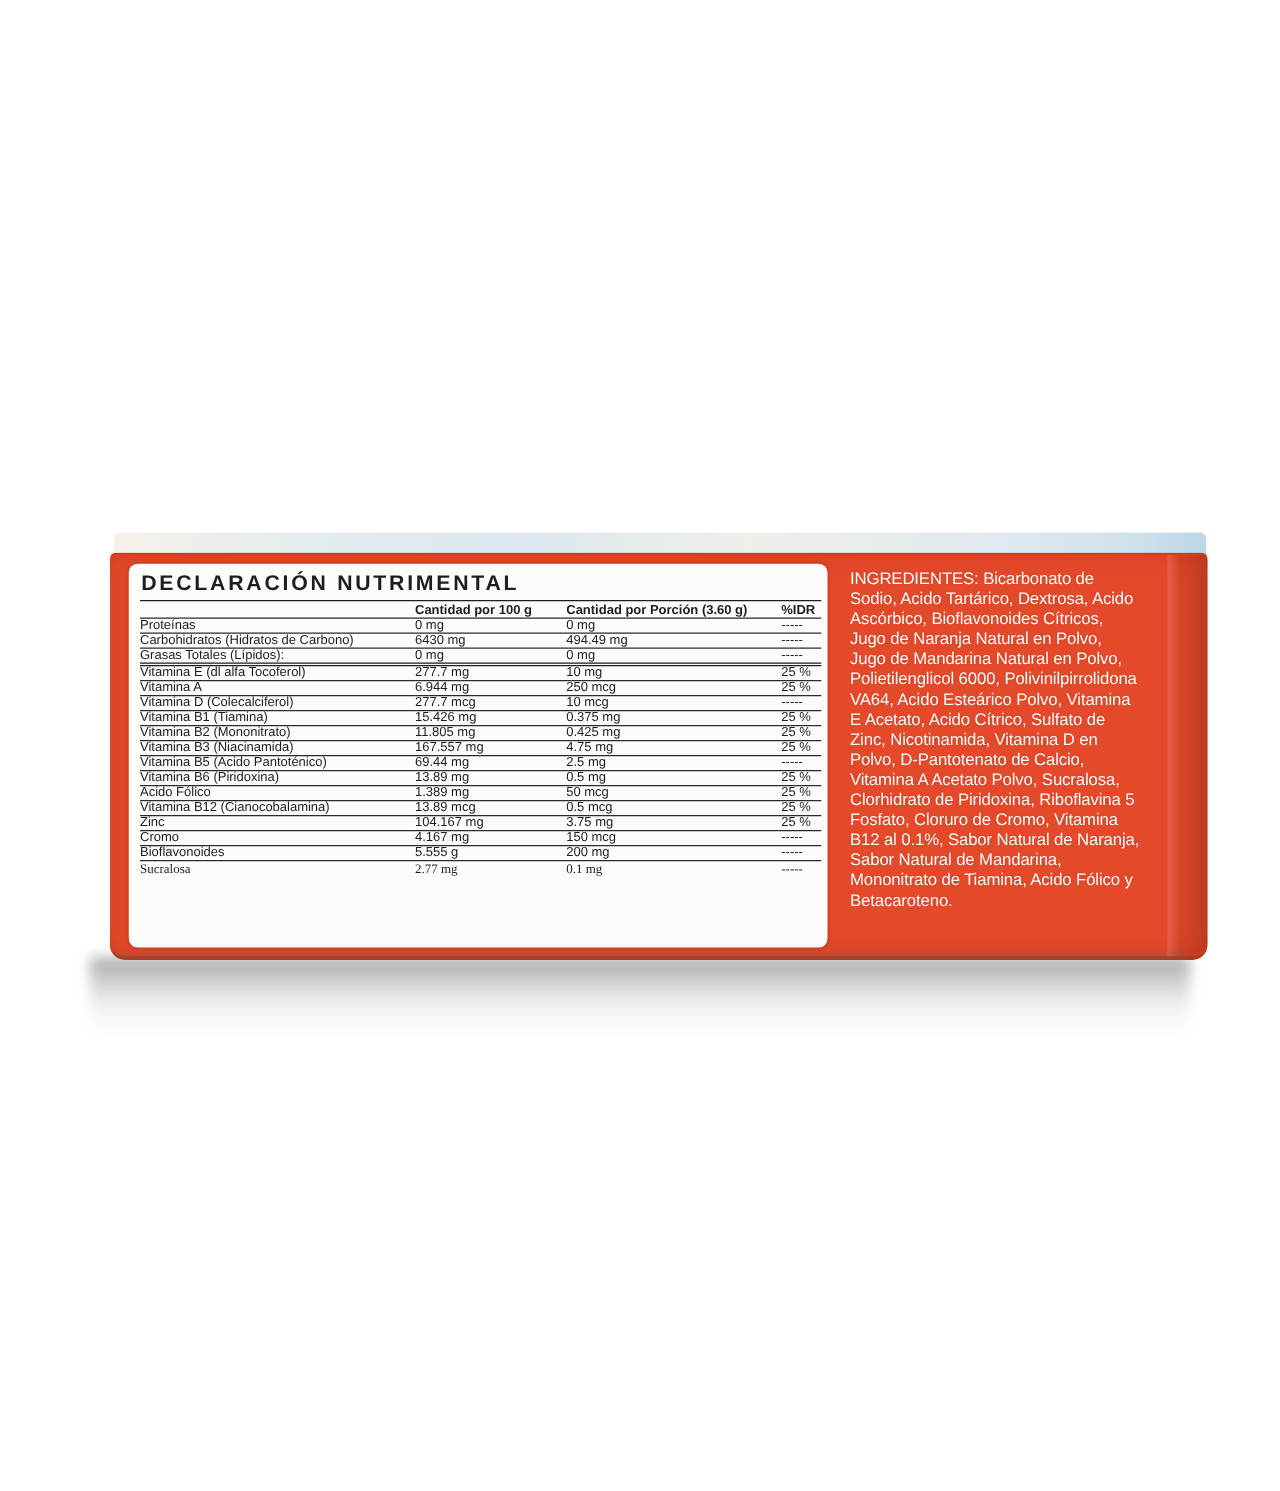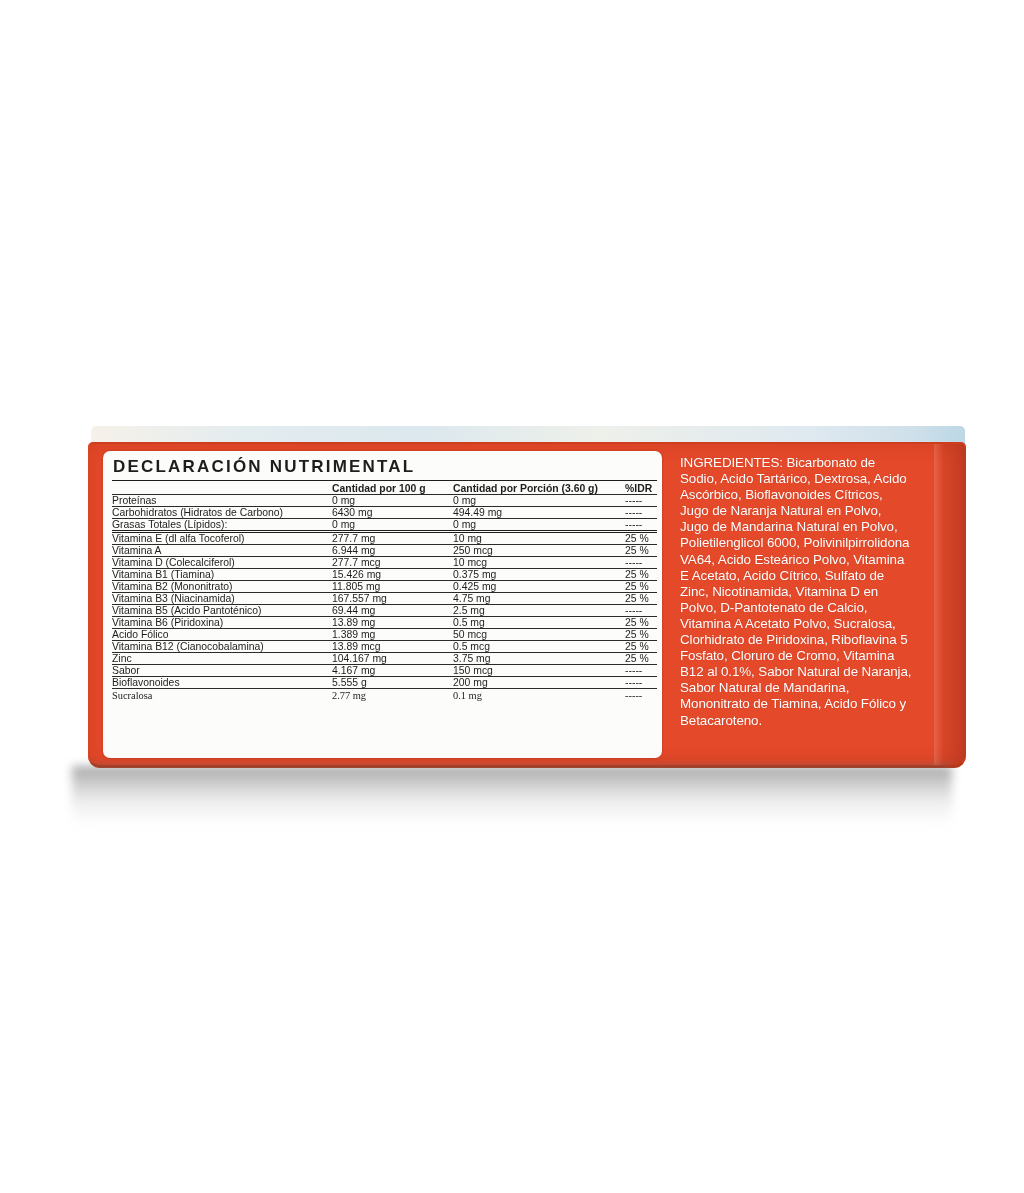--- a/index.html
+++ b/index.html
@@ -238,21 +238,21 @@
               <span class="cell c-serv">0.5 mcg</span>
               <span class="cell c-idr">25 %</span>
             </div>
             <div class="t-row">
               <span class="cell c-name">Zinc</span>
               <span class="cell c-100">104.167 mg</span>
               <span class="cell c-serv">3.75 mg</span>
               <span class="cell c-idr">25 %</span>
             </div>
             <div class="t-row">
-              <span class="cell c-name">Sabor</span>
+              <span class="cell c-name">Cromo</span>
               <span class="cell c-100">4.167 mg</span>
               <span class="cell c-serv">150 mcg</span>
               <span class="cell c-idr">-----</span>
             </div>
             <div class="t-row">
               <span class="cell c-name">Bioflavonoides</span>
               <span class="cell c-100">5.555 g</span>
               <span class="cell c-serv">200 mg</span>
               <span class="cell c-idr">-----</span>
             </div>

